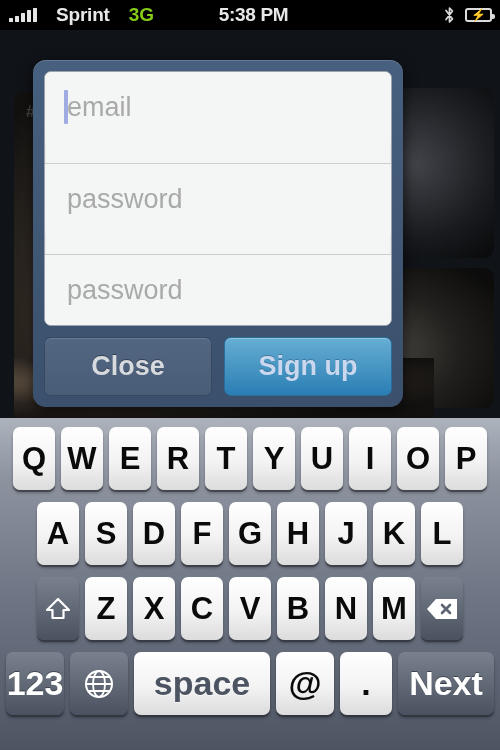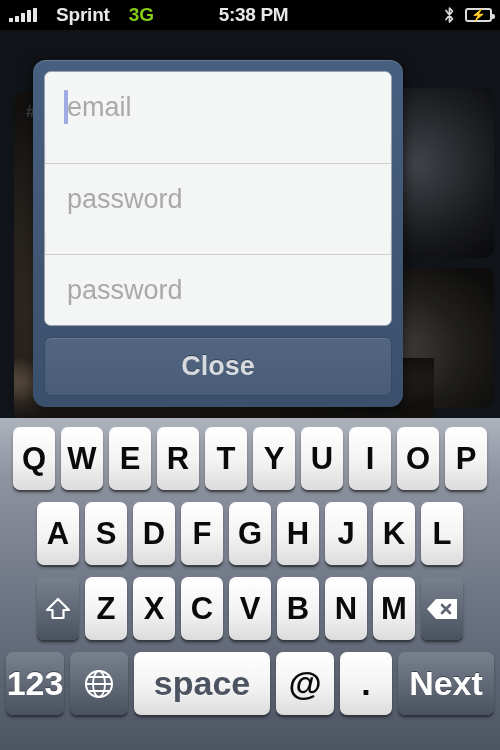--- a/index.html
+++ b/index.html
@@ -340,20 +340,21 @@
       </div>
 
       <div class="field">
         <span class="ph">password</span>
       </div>
 
     </div>
 
     <div id="buttons">
       <div class="dlg-btn" id="close-button">Close</div>
+      <div class="dlg-btn" id="signup-button">Sign up</div>
     </div>
 
   </div>
 
   <div id="keyboard">
 
     <div class="krow" id="row1">
         <div class="key">Q</div>
         <div class="key">W</div>
         <div class="key">E</div>

